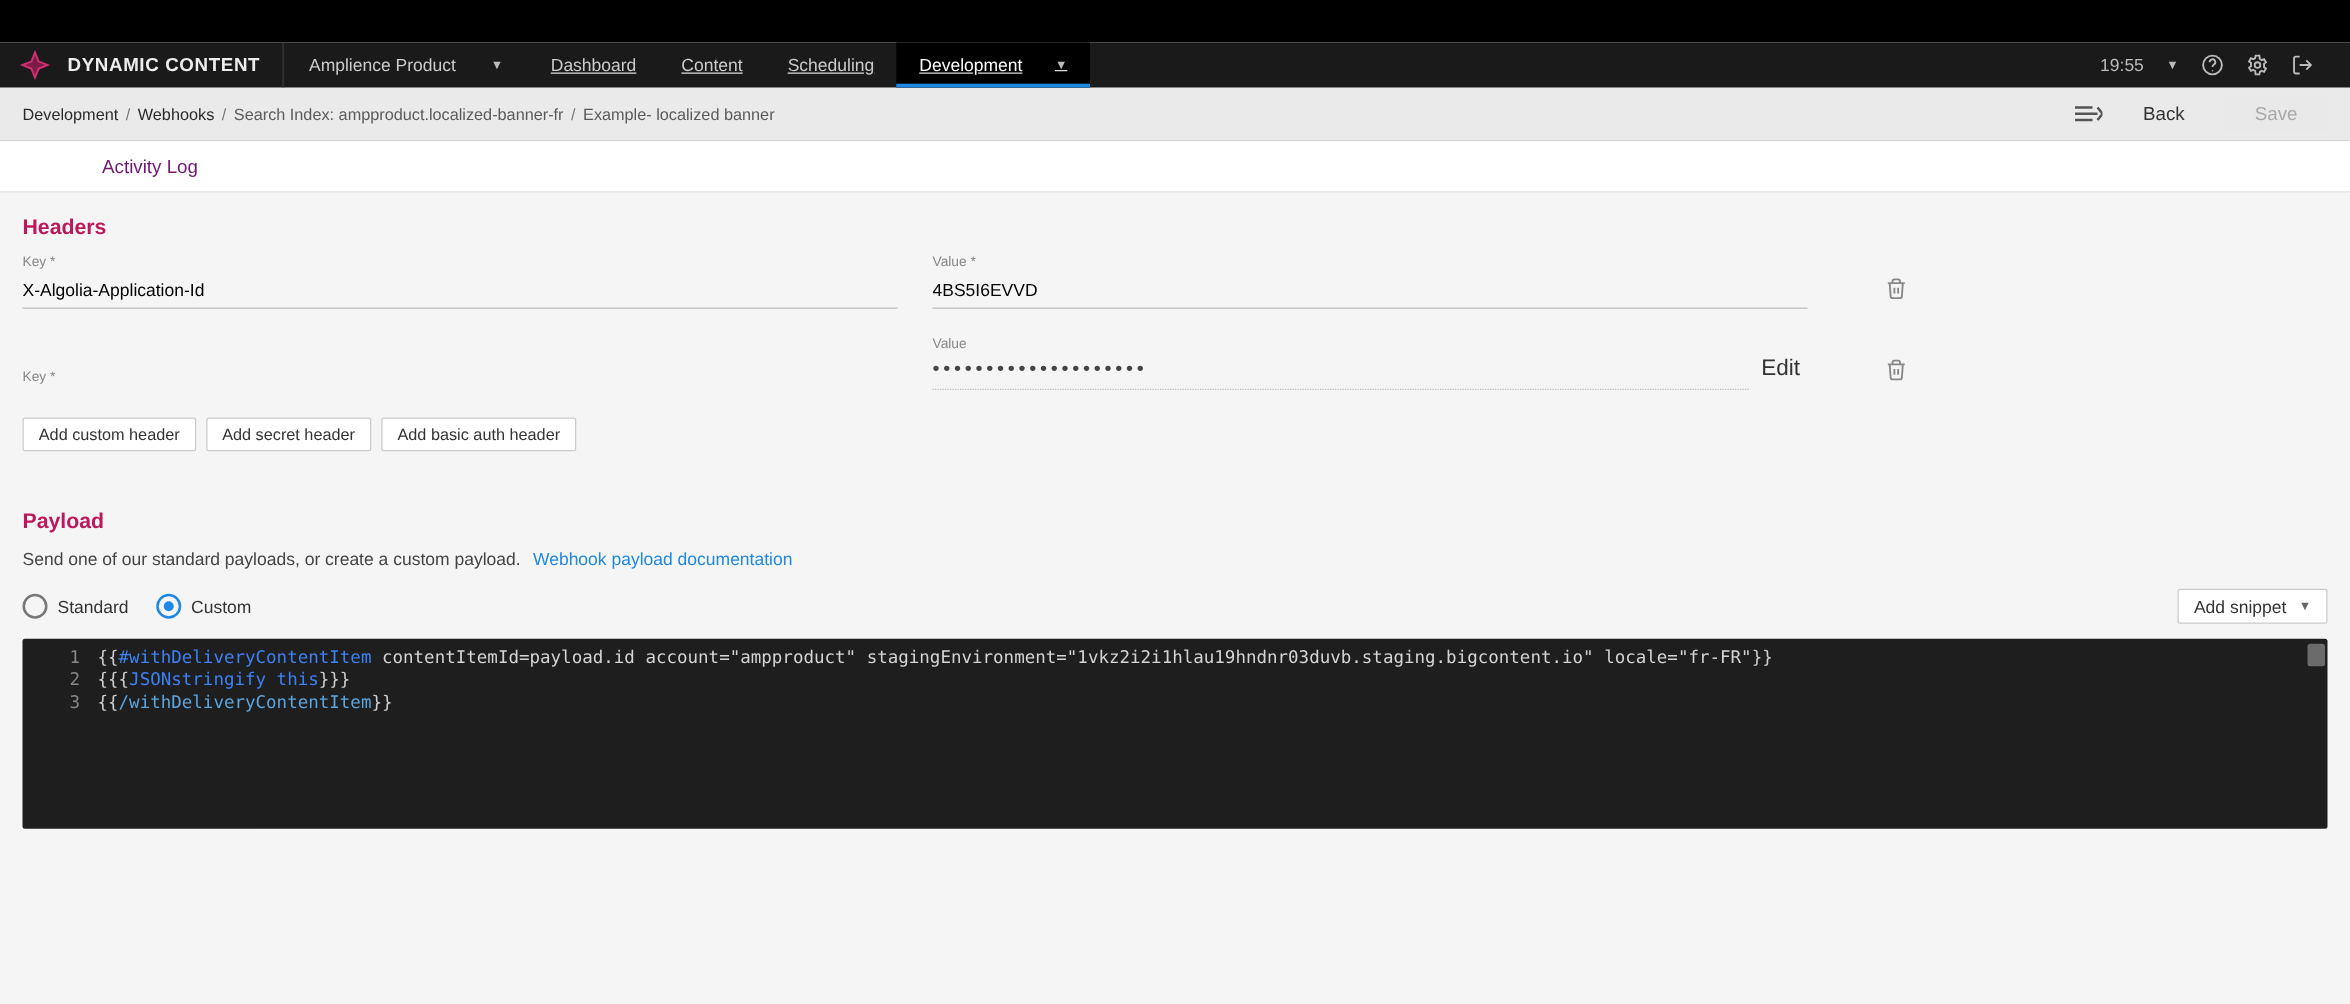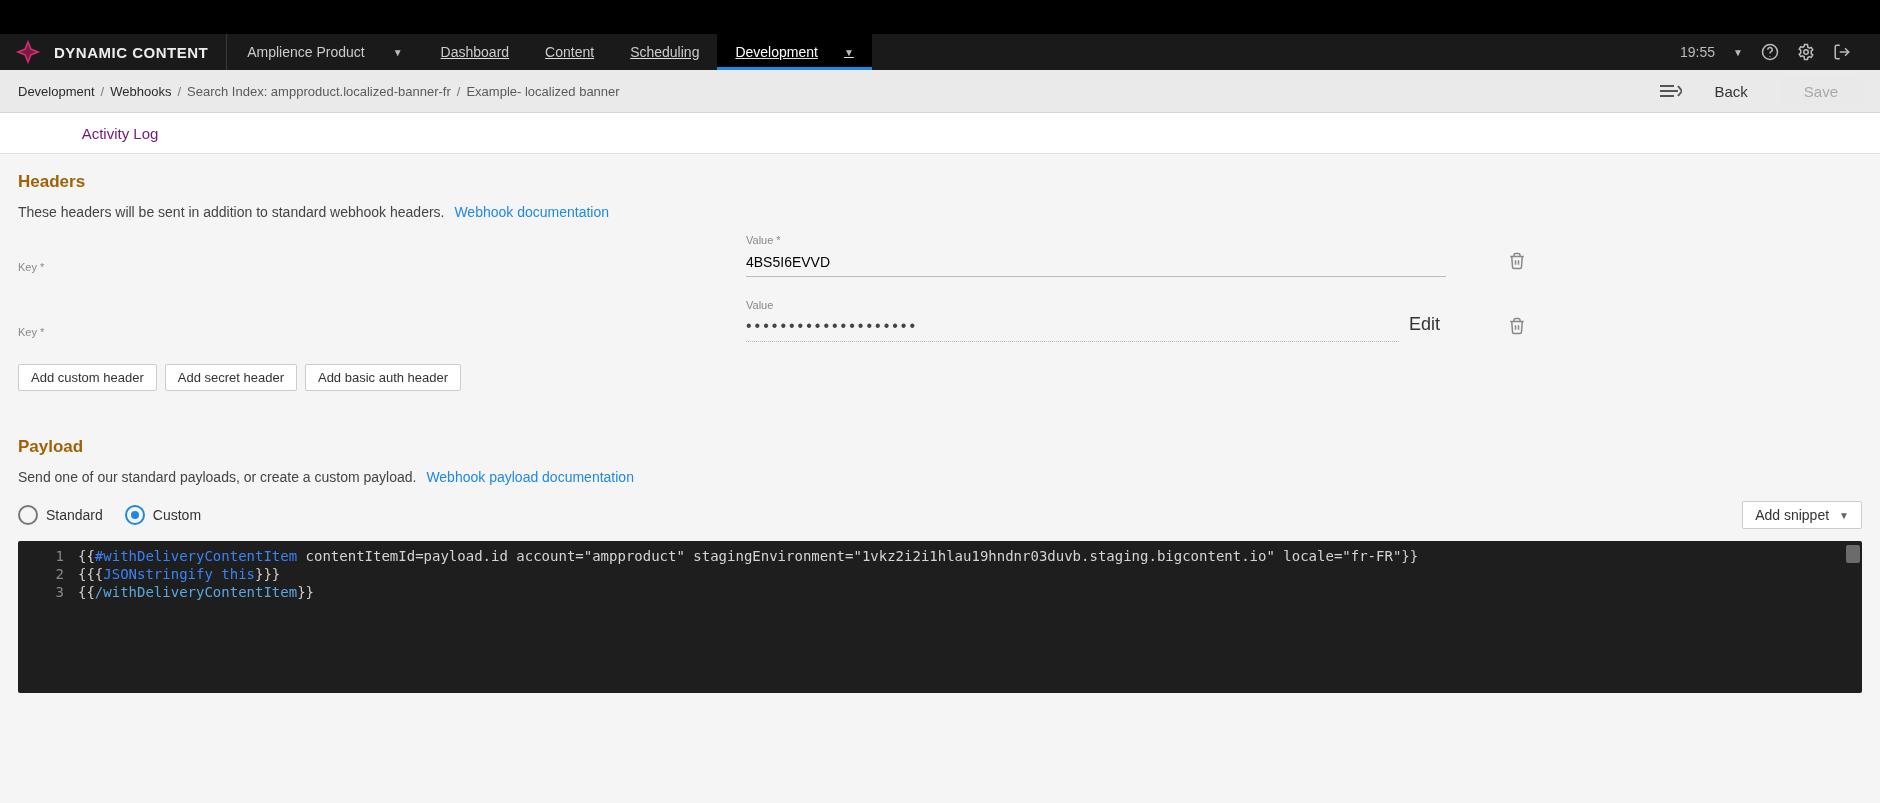--- a/index.html
+++ b/index.html
@@ -211,21 +211,21 @@
   }
 
   
   .content {
     padding: 18px 18px 30px 18px;
   }
 
   .section-title {
     font-size: 17px;
     font-weight: 700;
-    color: #a16207;
+    color: #be185d;
     margin-bottom: 12px;
   }
 
   .section-desc {
     font-size: 14px;
     color: #444;
     margin-bottom: 14px;
   }
 
   .section-desc a {
@@ -525,28 +525,25 @@
 <div class="sub-tabs" id="subtabs-container">
     <div class="sub-tab">
       <span>Activity Log</span>
     </div>
   </div>
 
 <div class="content">
 
   <div class="headers-section">
     <div class="section-title">Headers</div>
-    <div class="section-desc">
-      <span>These headers will be sent in addition to standard webhook headers.</span>
-      <a>Webhook documentation</a>
-    </div>
 
     <div class="header-row">
       <div class="field">
         <span class="field-label">Key *</span>
+        <input class="text-input" type="text" value="X-Algolia-Application-Id" style="">
       </div>
       <div class="field">
         <span class="field-label">Value *</span>
         <input class="text-input" type="text" value="4BS5I6EVVD" style="">
       </div>
       <button class="trash-btn">
         <span>
           <svg width="18" height="20" viewBox="0 0 24 24" fill="none" stroke="#888" stroke-width="2">
             <path d="M3 6h18"></path>
               <path d="M8 6V4a2 2 0 0 1 2-2h4a2 2 0 0 1 2 2v2"></path>

